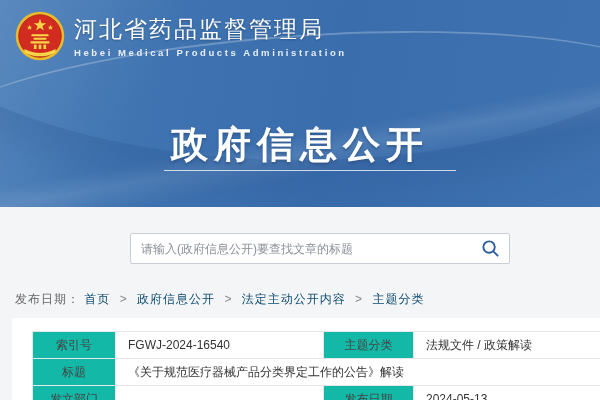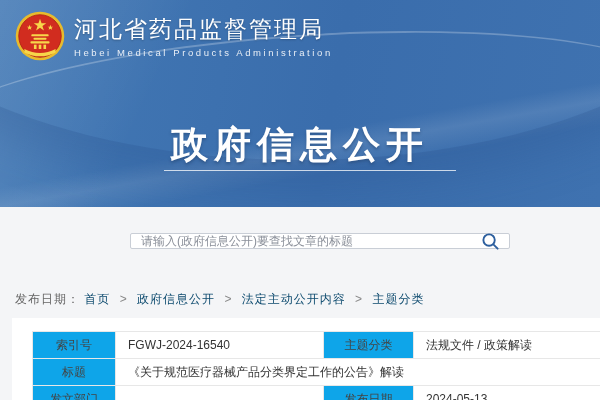--- a/index.html
+++ b/index.html
@@ -52,21 +52,21 @@
     font-weight: normal;
     letter-spacing: 2px;
     line-height: 30px;
     text-shadow: 0 1px 2px rgba(0,0,0,0.25);
   }
   .brand-text .en {
     color: #e8eef6;
     font-size: 9.5px;
     letter-spacing: 2.6px;
     margin-top: 3px;
-    font-weight: normal;
+    font-weight: bold;
   }
 
   .banner-title {
     position: absolute;
     left: 0; right: 0;
     top: 120px;
     text-align: center;
     color: #fff;
     font-size: 37px;
     font-weight: bold;
@@ -80,21 +80,21 @@
     width: 292px; height: 1px;
     margin-left: -136px;
     background: rgba(255,255,255,0.75);
     z-index: 2;
   }
 
   
   .search-wrap {
     position: absolute;
     left: 130px; top: 233px;
-    width: 380px; height: 16px;
+    width: 380px; height: 31px;
     background: #fff;
     border: 1px solid #c9ced6;
     border-radius: 2px;
     display: flex;
     align-items: center;
   }
   .search-wrap input {
     flex: 1;
     border: none;
     outline: none;
@@ -149,21 +149,21 @@
     color: #333;
   }
   table.detail td {
     border: 1px solid #e7e7e7;
     height: 27px;
     padding: 0 12px;
     overflow: hidden;
     white-space: nowrap;
   }
   td.lbl {
-    background: #0ea5e9;
+    background: #14b8a6;
     text-align: center;
     color: #444;
     padding: 0 4px;
   }
   col.c1 { width: 83px; }
   col.c2 { width: 208px; }
   col.c3 { width: 90px; }
 </style>
 </head>
 <body>

